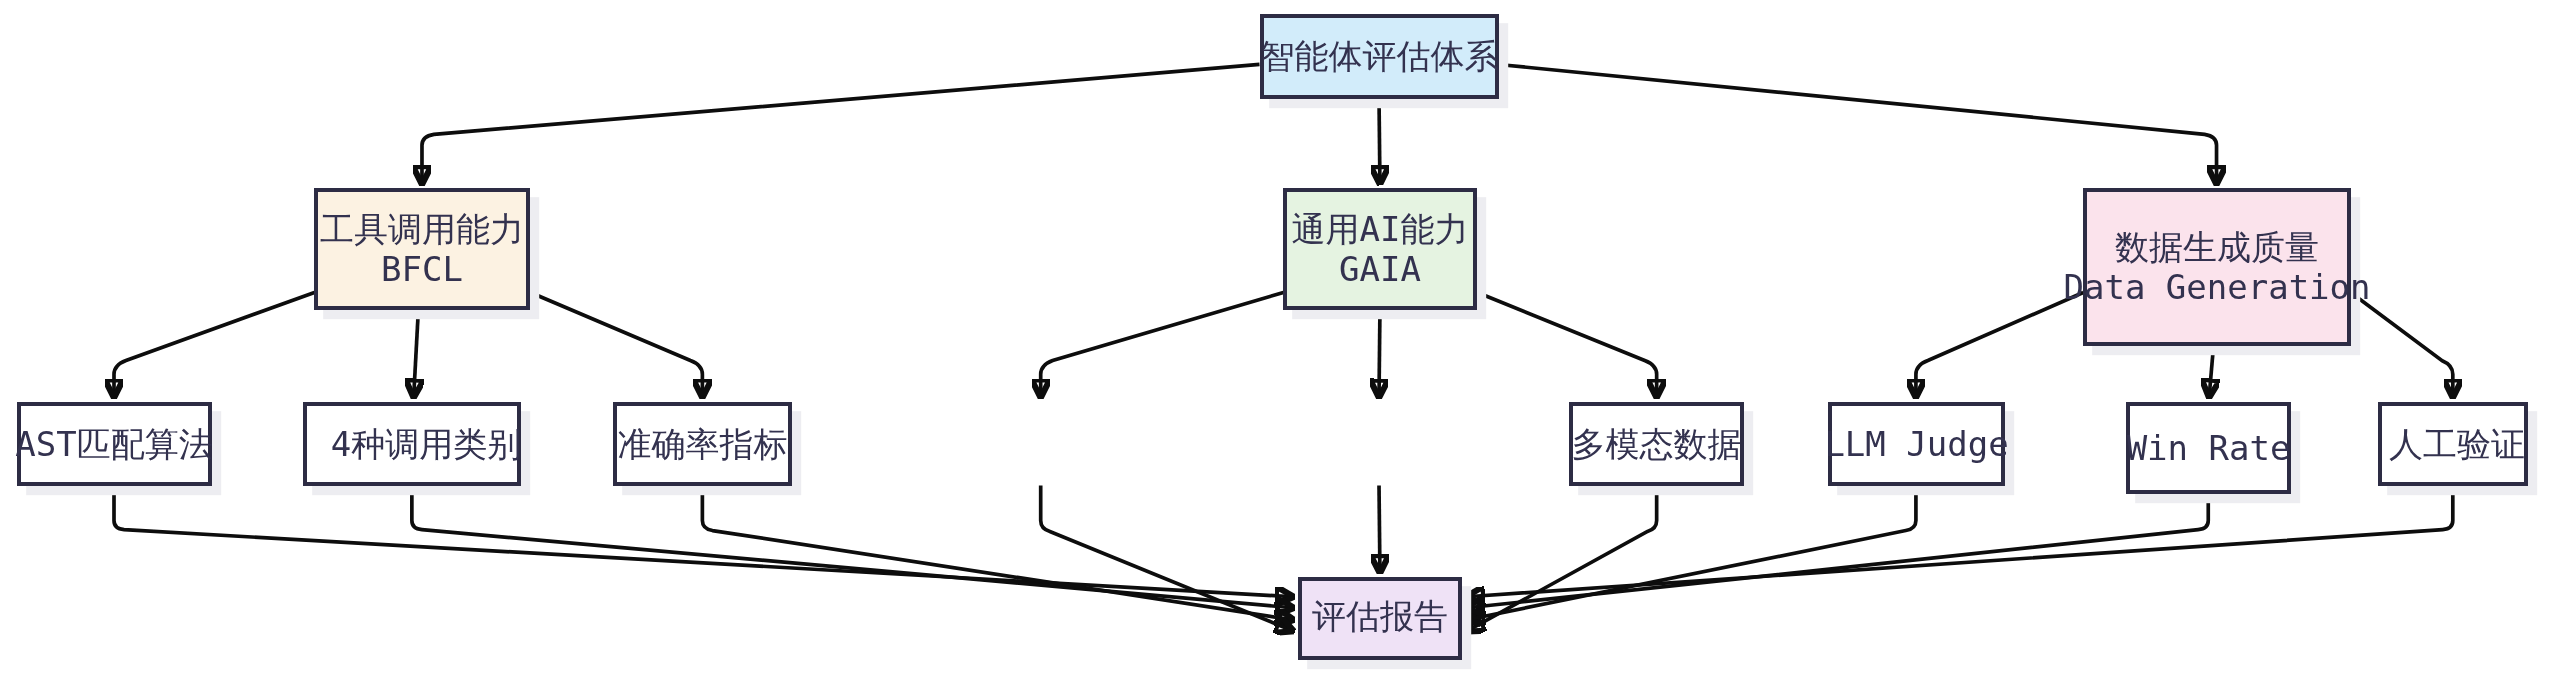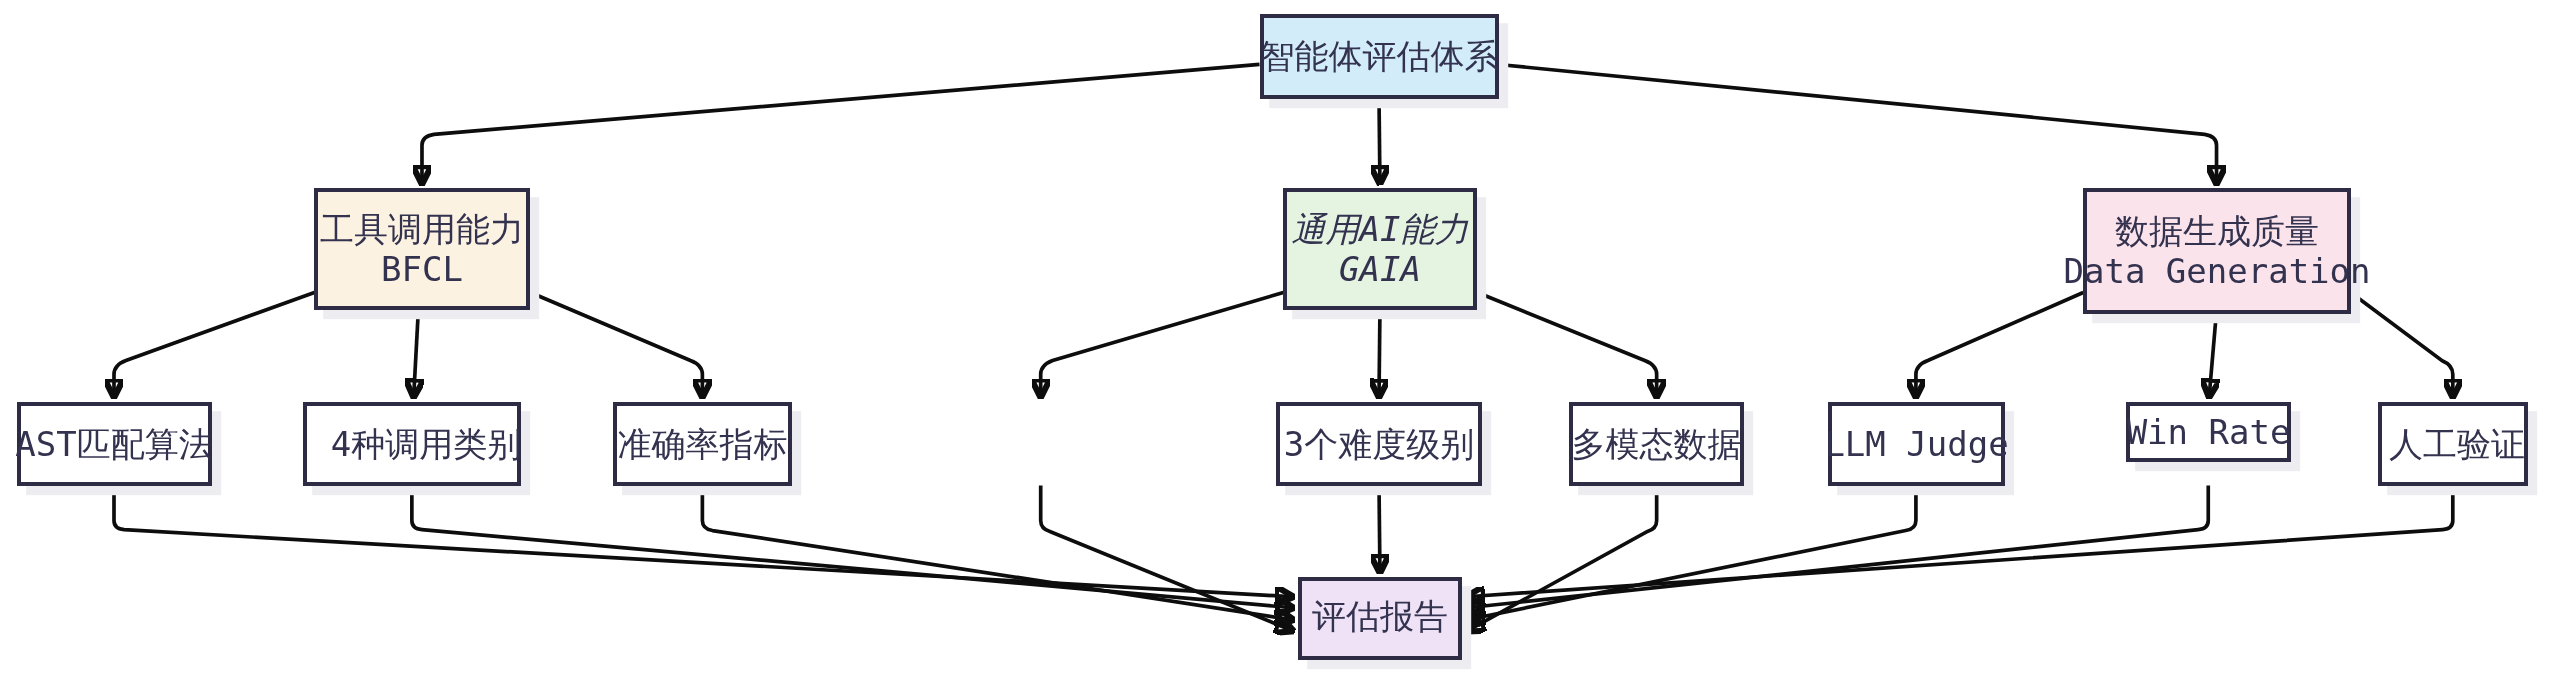--- a/index.html
+++ b/index.html
@@ -21,30 +21,30 @@
     color:#33324f;
     font-size:34px;
     line-height:40px;
     text-align:center;
     box-shadow:9.2px 9.2px 0 0 #ededf1;
     white-space:nowrap;
   }
   
   #n-root    {left:1260px;top:13.8px;  width:239px;height:85px;}
   #n-tool    {left:314px; top:188px; width:216px;height:122px;}
-  #n-general {left:1283px;top:188px; width:194px;height:122px;font-style:italic;}
-  #n-datagen {left:2083px;top:188px; width:268px;height:126px;}
+  #n-general {left:1283px;top:188px; width:194px;height:122px;}
+  #n-datagen {left:2083px;top:188px; width:268px;height:158px;}
   #n-leaf1   {left:16.5px;  top:402px; width:195px;height:84px;}
   #n-leaf2   {left:303px; top:402px; width:218px;height:84px;padding-left:28px;}
   #n-leaf3   {left:613px; top:402px; width:179px;height:84px;}
   #n-leaf4   {left:894px; top:402px; width:294px;height:84px;}
   #n-leaf5   {left:1276px;top:402px; width:206px;height:84px;}
   #n-leaf6   {left:1569px;top:402px; width:175px;height:84px;}
   #n-leaf7   {left:1828px;top:402px; width:177px;height:84px;}
-  #n-leaf8   {left:2126px;top:402px; width:165px;height:60px;}
+  #n-leaf8   {left:2126px;top:402px; width:165px;height:92px;}
   #n-leaf9   {left:2378px;top:402px; width:150px;height:84px;}
   #n-report  {left:1298px;top:577px; width:164px;height:83px;font-family:Liberation Mono, monospace;}
 </style>
 </head>
 <body>
 
 <div class="canvas">
 
   <svg class="edges" viewBox="0 0 2802 734">
     <defs>
@@ -99,23 +99,20 @@
 
   <div class="node" id="n-leaf1" style="background-color: rgb(255, 255, 255);">
     <span class="lbl">AST匹配算法</span>
   </div>
   <div class="node" id="n-leaf2" style="background-color: rgb(255, 255, 255);">
     <span class="lbl">4种调用类别</span>
   </div>
   <div class="node" id="n-leaf3" style="background-color: rgb(255, 255, 255);">
     <span class="lbl">准确率指标</span>
   </div>
-  <div class="node" id="n-leaf5" style="background-color: rgb(255, 255, 255);">
-    <span class="lbl">3个难度级别</span>
-  </div>
   <div class="node" id="n-leaf6" style="background-color: rgb(255, 255, 255);">
     <span class="lbl">多模态数据</span>
   </div>
   <div class="node" id="n-leaf7" style="background-color: rgb(255, 255, 255);">
     <span class="lbl">LLM Judge</span>
   </div>
   <div class="node" id="n-leaf8" style="background-color: rgb(255, 255, 255);">
     <span class="lbl">Win Rate</span>
   </div>
   <div class="node" id="n-leaf9" style="background-color: rgb(255, 255, 255); padding-left: 8px;">

